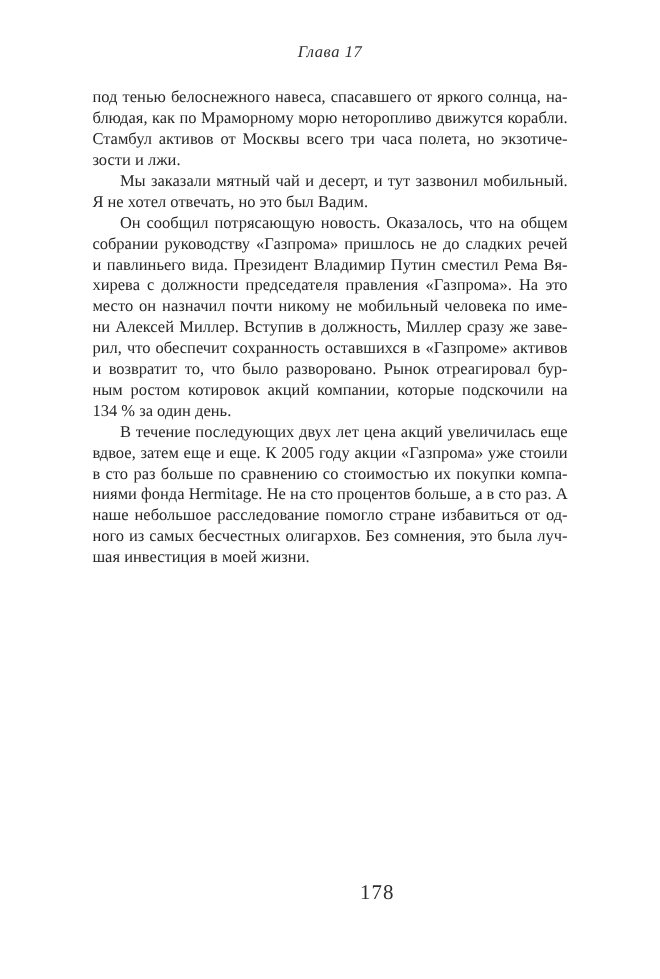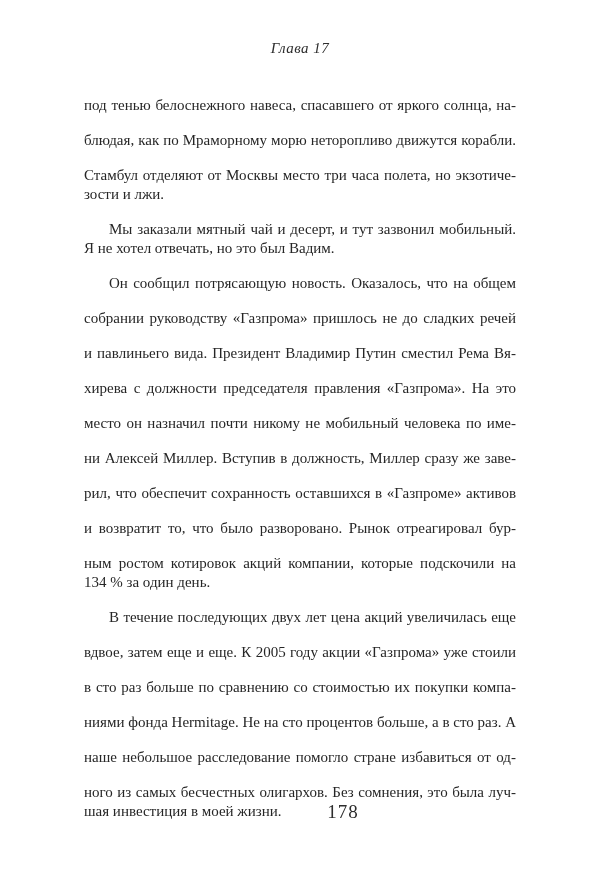--- a/index.html
+++ b/index.html
@@ -34,21 +34,20 @@
     width: 432px;
     font-size: 15px;
     line-height: 19px;
     color: #262626;
   }
   .para { margin: 0; }
   .line { min-height: 19px; }
   .line.just {
     text-align: justify;
     text-align-last: justify;
-    margin-top: 16px;
   }
   .line.indent { text-indent: 25px; }
   .page-number {
     position: absolute;
     top: 801px;
     left: 4px;
     width: 100%;
     text-align: center;
     font-size: 19px;
     letter-spacing: 1px;
@@ -59,21 +58,21 @@
 </head>
 <body>
 
 <div class="page">
   <div class="chapter-header">Глава 17</div>
 
   <div class="page-body">
       <div class="para">
         <div class="line just">под тенью белоснежного навеса, спасавшего от яркого солнца, на-</div>
         <div class="line just">блюдая, как по Мраморному морю неторопливо движутся корабли.</div>
-        <div class="line just">Стамбул отделяют от Москвы место три часа полета, но экзотиче-</div>
+        <div class="line just">Стамбул активов от Москвы всего три часа полета, но экзотиче-</div>
         <div class="line">зости и лжи.</div>
       </div>
       <div class="para">
         <div class="line just indent">Мы заказали мятный чай и десерт, и тут зазвонил мобильный.</div>
         <div class="line">Я не хотел отвечать, но это был Вадим.</div>
       </div>
       <div class="para">
         <div class="line just indent">Он сообщил потрясающую новость. Оказалось, что на общем</div>
         <div class="line just">собрании руководству «Газпрома» пришлось не до сладких речей</div>
         <div class="line just">и павлиньего вида. Президент Владимир Путин сместил Рема Вя-</div>

